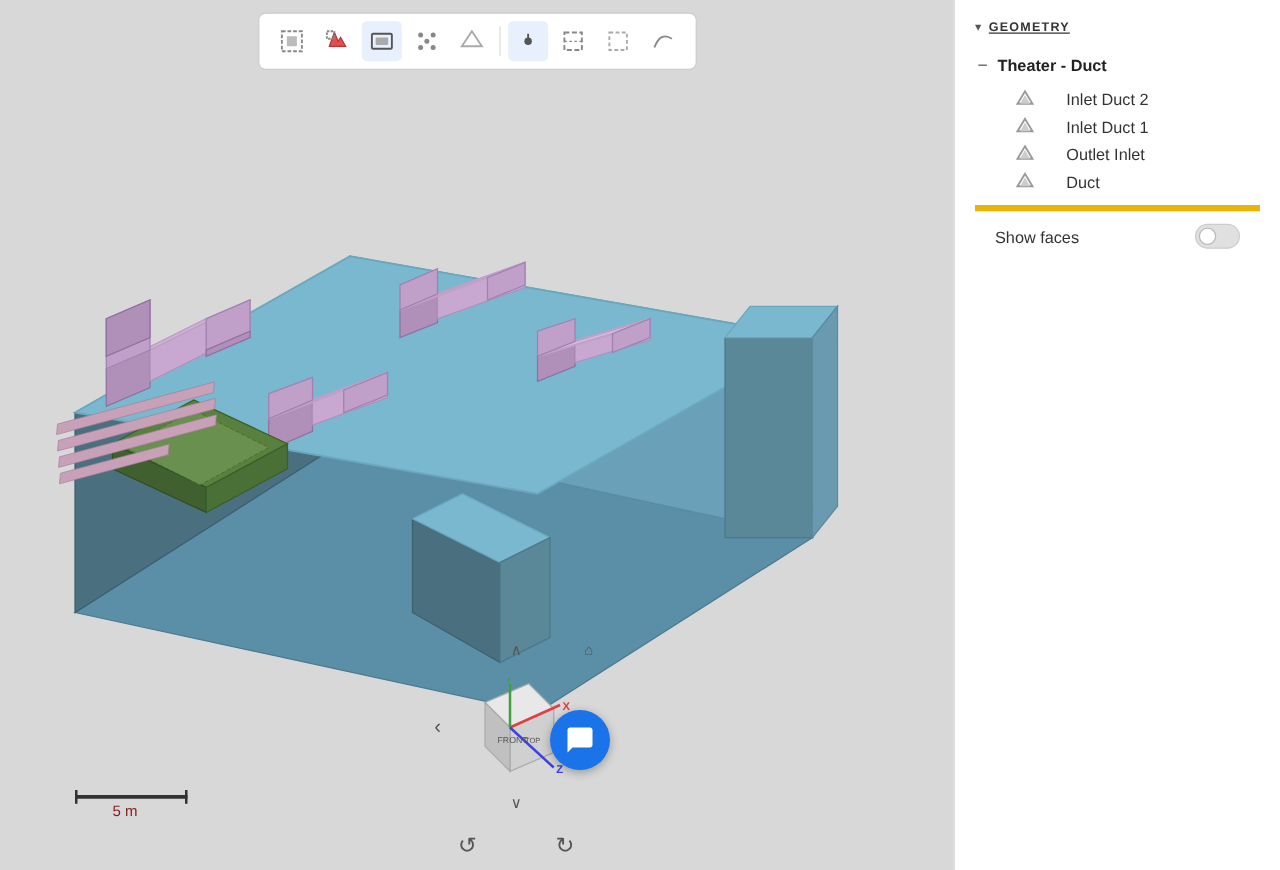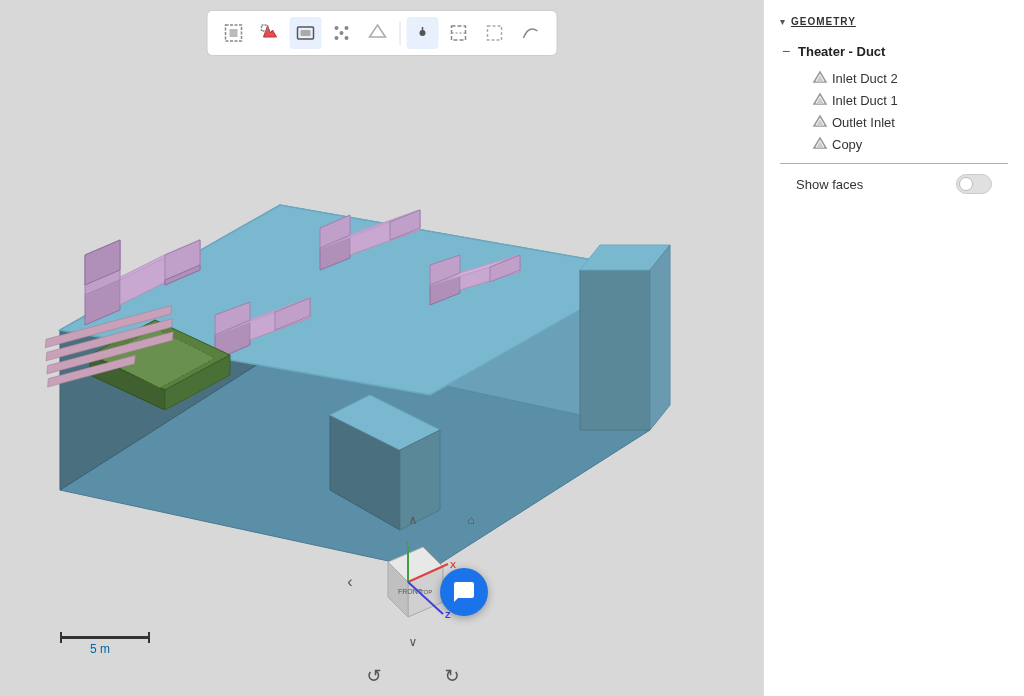--- a/index.html
+++ b/index.html
@@ -91,21 +91,21 @@
       position: absolute;
       top: -4px;
       width: 2px;
       height: 11px;
       background: #333;
     }
     .scale-line-inner::before { left: 0; }
     .scale-line-inner::after { right: 0; }
     .scale-label {
       font-size: 12px;
-      color: #0369a1;
+      color: #7f1d1d;
       margin-top: 3px;
       margin-left: 30px;
     }
 
     
     #right-panel {
       position: absolute;
       right: 0; top: 0;
       width: 261px;
       height: 696px;
@@ -156,21 +156,21 @@
       font-weight: 600;
       color: #222;
     }
 
     .tree-children {
       padding-left: 28px;
     }
     .tree-child {
       display: flex;
       align-items: center;
-      gap: 4px;
+      gap: 25px;
       padding: 3px 4px;
       cursor: pointer;
       border-radius: 3px;
     }
     .tree-child-label {
       font-size: 13px;
       color: #333;
     }
 
     
@@ -182,21 +182,21 @@
       justify-content: center;
     }
 
     
     .show-faces-row {
       display: flex;
       align-items: center;
       justify-content: space-between;
       padding: 10px 16px;
       margin-top: 8px;
-      border-top: 1px solid #eab308;
+      border-top: 5px solid #eab308;
     }
     .show-faces-label {
       font-size: 13px;
       color: #333;
     }
 
     
     .toggle-switch {
       width: 36px;
       height: 20px;
@@ -503,21 +503,21 @@
         <span class="tree-child-label">Outlet Inlet</span>
       </div>
 
       <div class="tree-child">
         <span class="geo-icon">
           <svg width="16" height="16" viewBox="0 0 16 16">
             <polygon points="2,12 8,2 14,12" fill="none" stroke="#999" stroke-width="1.5"></polygon>
             <polygon points="4,12 8,5 12,12" fill="#ccc"></polygon>
           </svg>
         </span>
-        <span class="tree-child-label">Copy</span>
+        <span class="tree-child-label">Duct</span>
       </div>
 
 
     </div>
 
     <div class="show-faces-row">
       <span class="show-faces-label">Show faces</span>
       <div class="toggle-switch">
         <div class="toggle-knob"></div>
       </div>

